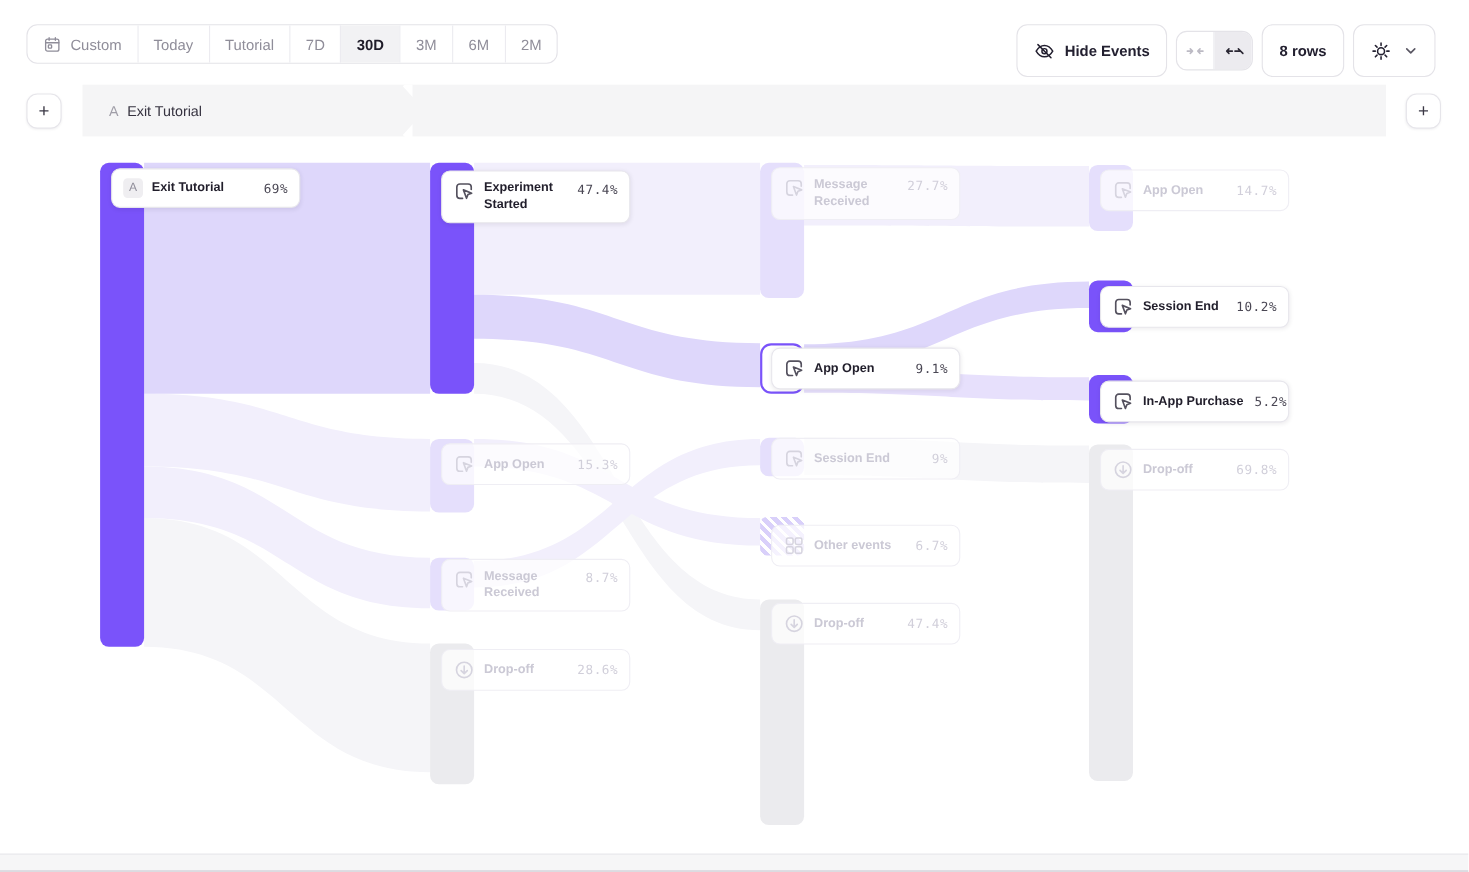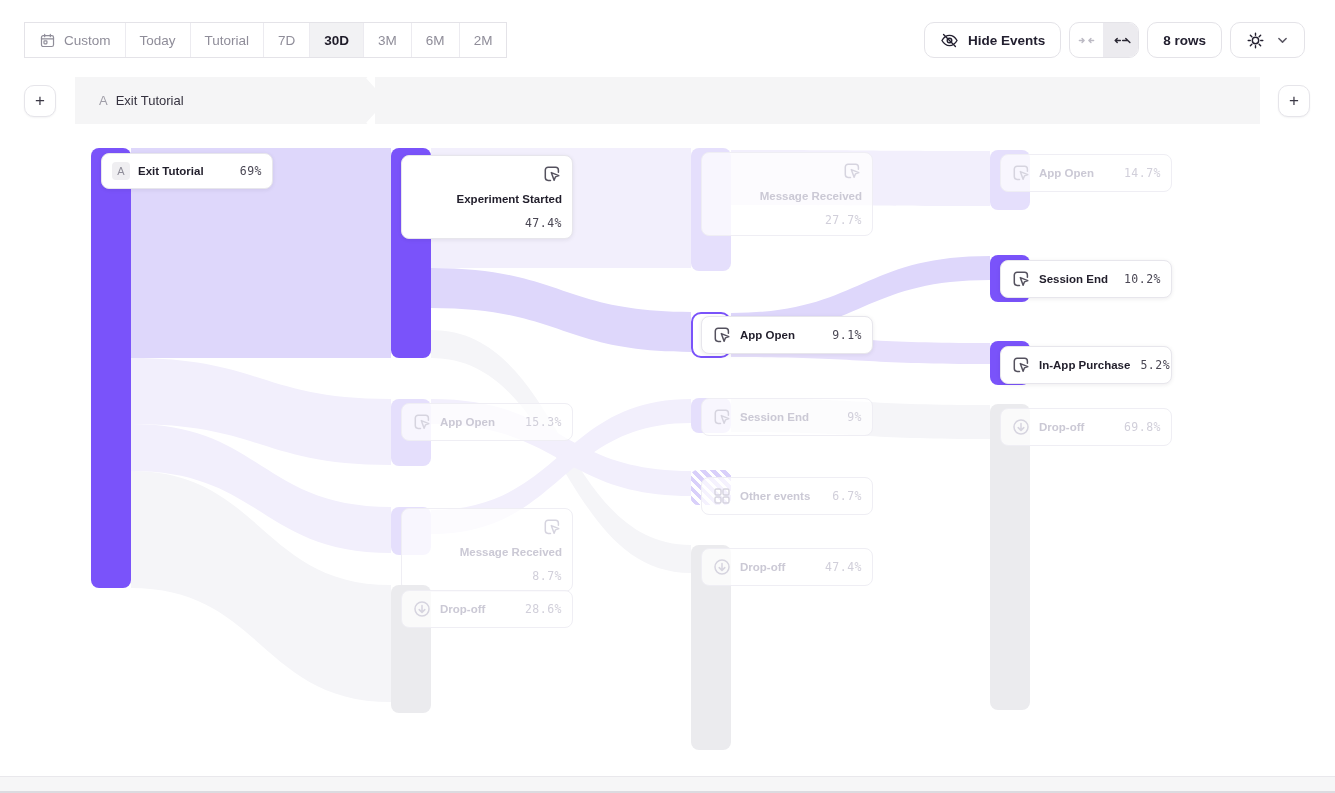--- a/index.html
+++ b/index.html
@@ -3,27 +3,27 @@
 <meta charset="utf-8">
 <style>
   * { margin:0; padding:0; box-sizing:border-box; }
   html,body { width:1335px; height:793px; background:#fff; overflow:hidden;
     font-family:"Liberation Sans", sans-serif; }
   .stage { position:relative; width:1335px; height:793px; background:#fff; }
 
   
   .toolbar { position:absolute; left:0; top:0; width:100%; height:70px; }
   .seg-group { position:absolute; left:24px; top:22px; height:36px; display:flex;
-    align-items:stretch; border:1px solid #e4e3e8; border-radius:0; background:#fff; overflow:hidden; }
+    align-items:stretch; border:1px solid #e4e3e8; border-radius:10px; background:#fff; overflow:hidden; }
   .date-seg { display:flex; align-items:center; gap:8px; padding:0 14px; font-size:13.5px;
     color:#8f8d99; border-left:1px solid #ecebf0; cursor:pointer; white-space:nowrap; }
   .date-seg:first-child { border-left:none; }
   .date-seg.active { background:#f2f2f4; color:#1f1c29; font-weight:700; }
   .tb-right { position:absolute; right:30px; top:22px; display:flex; gap:8px; align-items:center; }
-  .tb-btn { height:36px; display:flex; align-items:center; gap:9px; padding:0 15px;
+  .tb-btn { height:48px; display:flex; align-items:center; gap:9px; padding:0 15px;
     border:1px solid #e4e3e8; border-radius:10px; background:#fff; font-size:13.5px;
     font-weight:600; color:#232030; cursor:pointer; white-space:nowrap; }
   .arrows-ctl { height:36px; display:flex; border:1px solid #e4e3e8; border-radius:10px;
     background:#fff; overflow:hidden; }
   .arrows-seg { width:34px; display:flex; align-items:center; justify-content:center; cursor:pointer; }
   .arrows-seg.dim { color:#bcbac4; border-right:1px solid #ecebf0; }
   .arrows-seg.on { background:#ecebef; color:#2a2733; }
   .icon16 { width:17px; height:17px; display:inline-block; flex:0 0 auto; }
   .icon18 { width:19px; height:19px; display:inline-block; flex:0 0 auto; }
   .cal { color:#8f8d99; }
@@ -45,21 +45,21 @@
   .node { position:absolute; z-index:2; }
   .bar { position:absolute; left:0; top:0; width:40px; border-radius:8px; }
   .node.active .bar { background:#7a53fa; }
   .node.faded-purple .bar { background:#e5dffc; }
   .node.faded-gray .bar { background:#ebebee; }
   .node.hatched .bar { background:repeating-linear-gradient(45deg,#fff 0 3px,#d9d0fa 3px 7px); border-radius:6px; }
   .node.selected .bar { background:#fff; border:2.5px solid #7a53fa; border-radius:10px; }
   .card { position:absolute; left:10px; width:172px; display:flex; align-items:center; gap:8px;
     padding:8px 10px; background:#fff; border:1px solid #e7e6ec; border-radius:8px;
     box-shadow:0 1px 4px rgba(20,16,40,.08); cursor:pointer; }
-  .node.two .card { align-items:flex-end;flex-direction:column; }
+  .node.two .card { align-items:flex-start; }
   .badge { width:18px; height:18px; flex:0 0 auto; background:#efeef1; border-radius:4px;
     color:#8f8d99; font-size:11px; font-weight:500; display:flex; align-items:center; justify-content:center; }
   .nicon { width:20px; height:20px; flex:0 0 auto; color:#54515e; }
   .nlabel { flex:1; font-size:11.5px; font-weight:700; color:#211e2b; line-height:15px; white-space:nowrap; }
   .node.two .nlabel { white-space:normal; }
   .npct { font-family:"DejaVu Sans Mono", monospace; font-size:11.5px; letter-spacing:.5px;
     color:#4a4754; margin-left:2px; }
   .node.two .npct { margin-top:1px; }
   .node.faded-purple .card, .node.faded-gray .card, .node.hatched .card {
     background:rgba(255,255,255,.72); border-color:#efeef4; box-shadow:none; }

